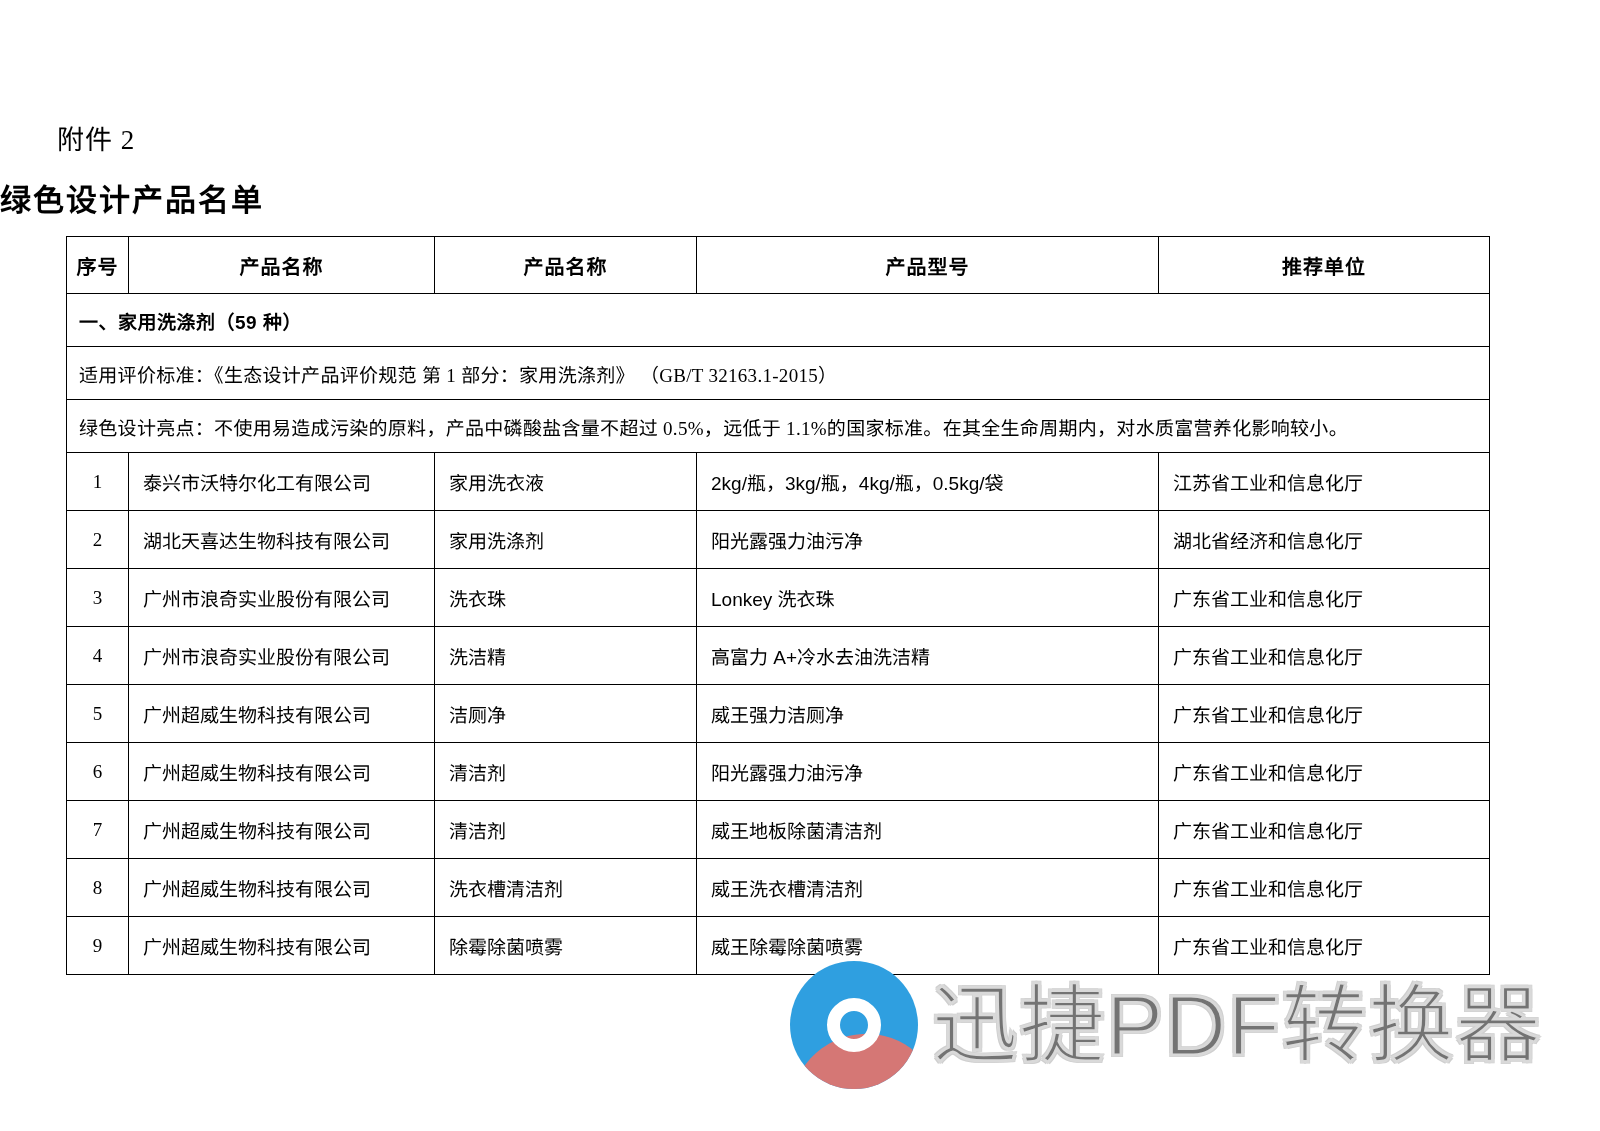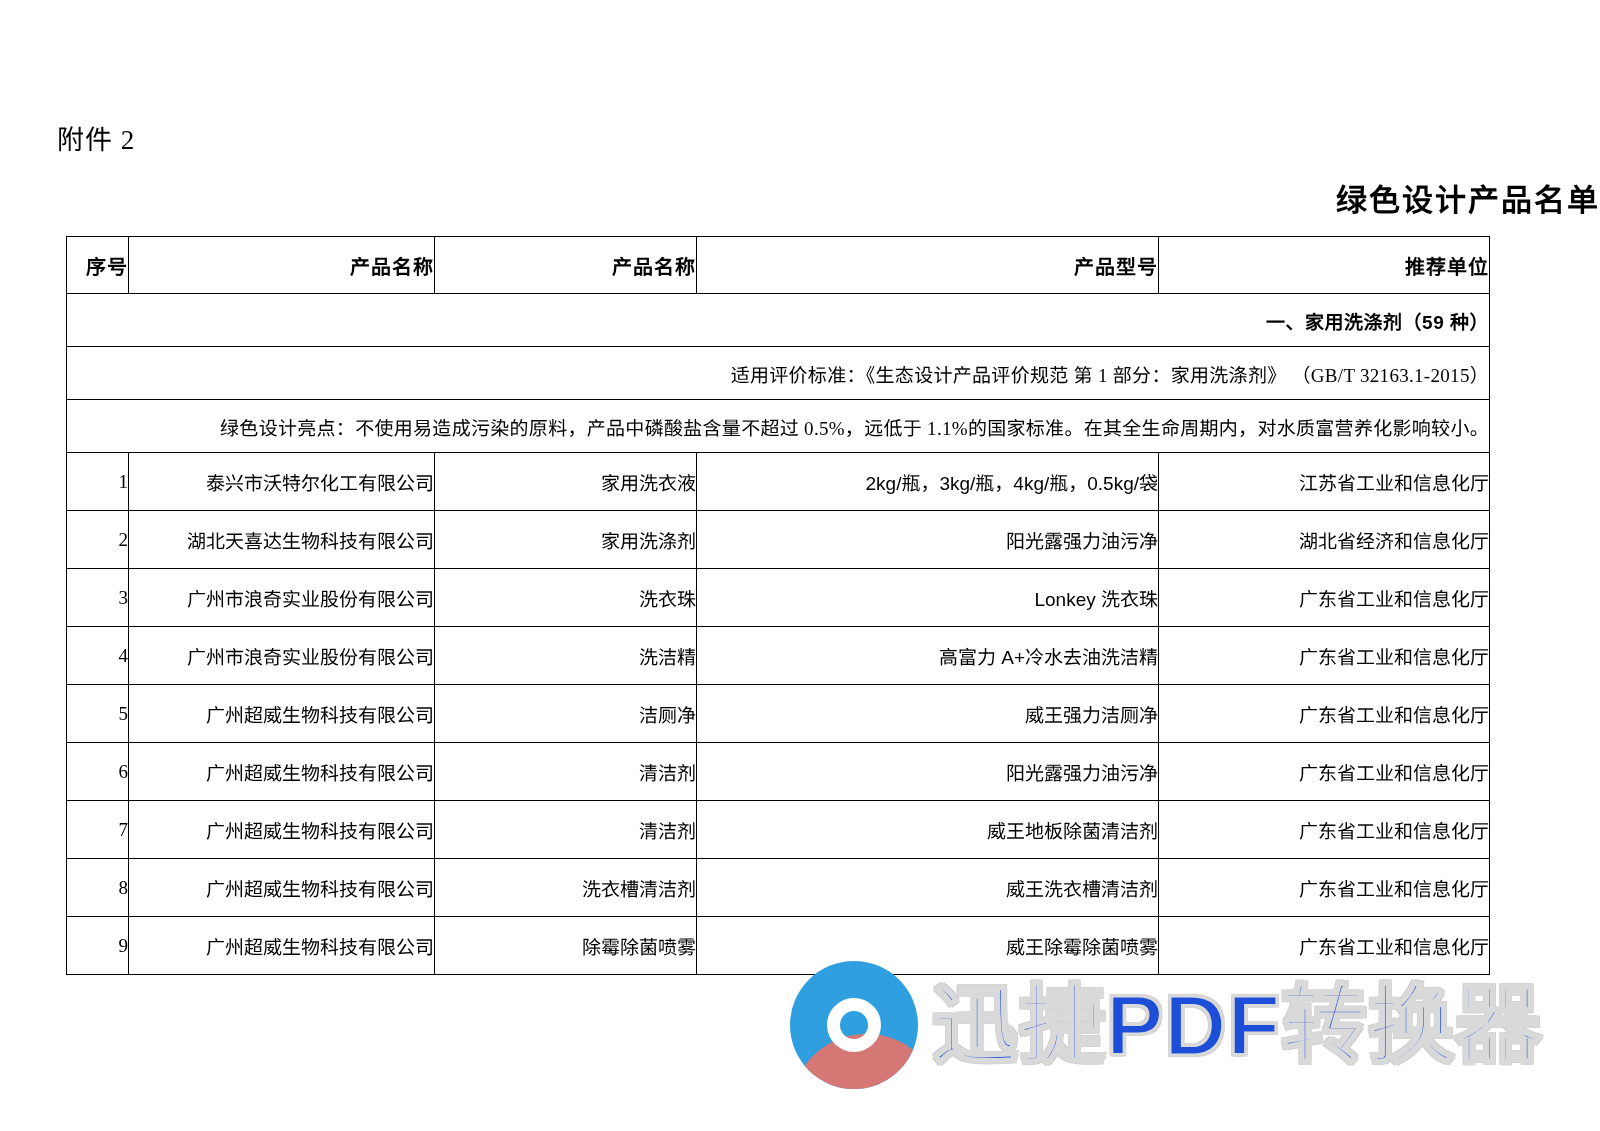--- a/index.html
+++ b/index.html
@@ -28,39 +28,38 @@
     top: 118px;
     font-size: 27px;
     letter-spacing: 1px;
     font-family: "Liberation Serif", "DejaVu Serif", serif;
   }
   .doc-title {
     position: absolute;
     left: 0;
     right: 0;
     top: 175px;
-    text-align: right;
+    text-align: left;
     font-size: 31px;
     font-weight: bold;
     letter-spacing: 2px;
     font-family: "Liberation Sans", "DejaVu Sans", sans-serif;
   }
   table.main-table {
     position: absolute;
     left: 66px;
     top: 236px;
     width: 1424px;
     border-collapse: collapse;
     table-layout: fixed;
   }
   table.main-table td, table.main-table th {
     border: 1px solid #000000;
     padding: 0;
     vertical-align: middle;
-    text-align: right;
   }
   .section-head {
     height: 52px;
     font-weight: bold;
     font-size: 19px;
     padding-left: 12px !important;
     font-family: "Liberation Sans", "DejaVu Sans", sans-serif;
     letter-spacing: 0.5px;
   }
   .criteria-row {
@@ -158,22 +157,22 @@
     height: 74px;
     background: #e4736b;
     border-radius: 50% 50% 0 0 / 100% 100% 0 0;
     transform: rotate(-14deg);
     opacity: 0.92;
   }
   .wm-text {
     margin-left: 14px;
     font-family: "Liberation Sans", "DejaVu Sans", sans-serif;
     font-size: 86px;
-    font-weight: bold;
-    color: #1d4ed8;
+    font-weight: normal;
+    color: #737373;
     -webkit-text-stroke: 3px #d9d9d9;
     text-shadow:
       -2px -2px 0 #cfcfcf,
       2px -2px 0 #cfcfcf,
       -2px 2px 0 #cfcfcf,
       2px 2px 0 #cfcfcf;
     letter-spacing: 1px;
     white-space: nowrap;
     line-height: 1;
   }

